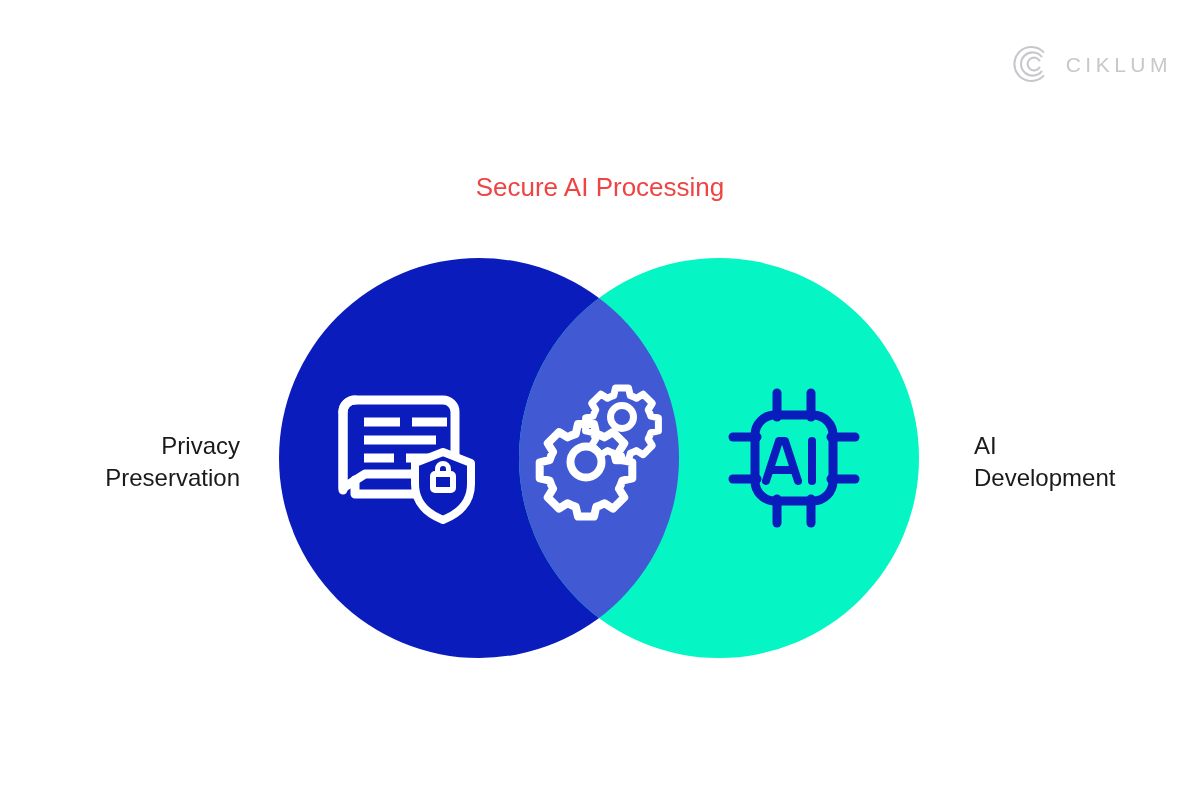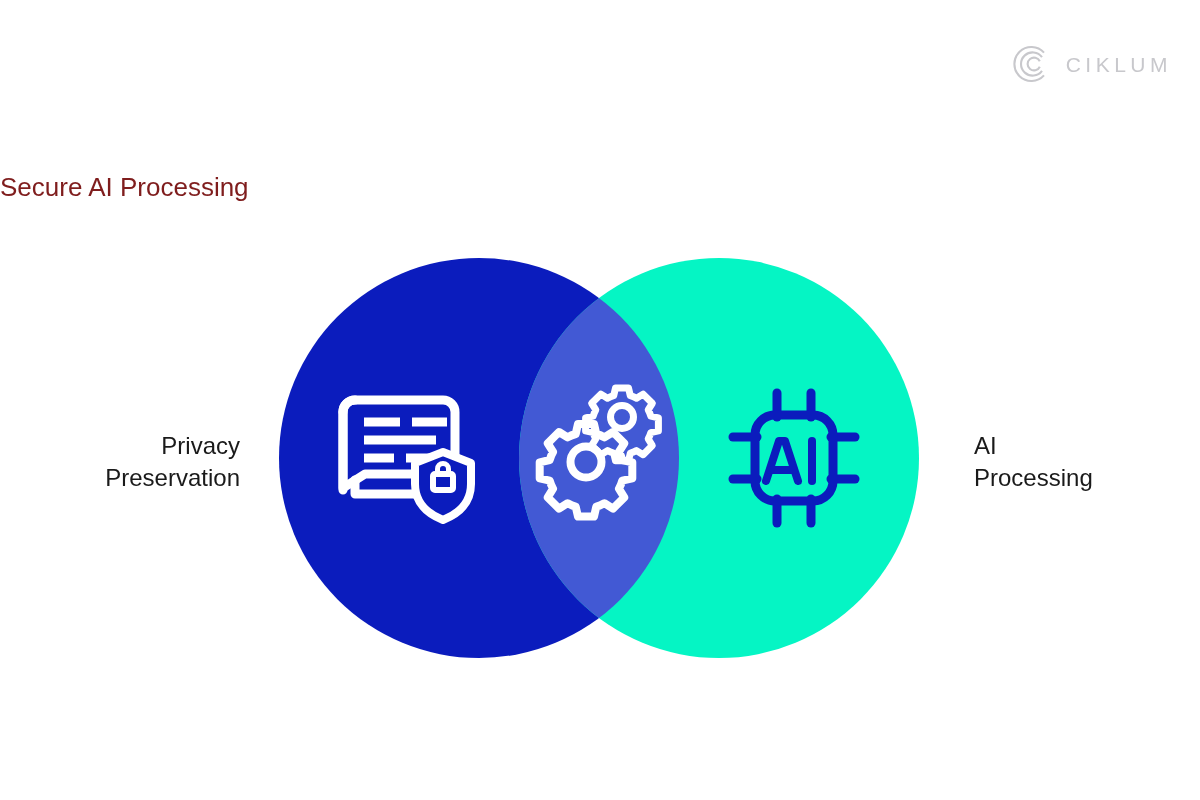--- a/index.html
+++ b/index.html
@@ -35,24 +35,24 @@
     line-height: 1;
     white-space: nowrap;
   }
 
   
   #diagram-title {
     position: absolute;
     top: 172px;
     left: 0;
     width: 1200px;
-    text-align: left;
+    text-align: center;
     font-size: 26px;
     font-weight: 400;
-    color: #7f1d1d;
+    color: #ef4444;
     line-height: 1.2;
   }
 
   
   #venn {
     position: absolute;
     left: 0;
     top: 0;
     width: 1200px;
     height: 800px;
@@ -181,15 +181,15 @@
       <path d="M766 481 l13 -40 h6 l13 40" stroke-width="8" stroke-linejoin="round"></path>
       <line x1="770.5" y1="470" x2="793.5" y2="470" stroke-width="8"></line>
       <line x1="812" y1="441" x2="812" y2="481" stroke-width="8"></line>
     </g>
   </svg>
 
   <div class="side-label" id="label-left">Privacy
 Preservation</div>
 
   <div class="side-label" id="label-right">AI
-Processing</div>
+Development</div>
 
 </div>
 
 </body></html>

